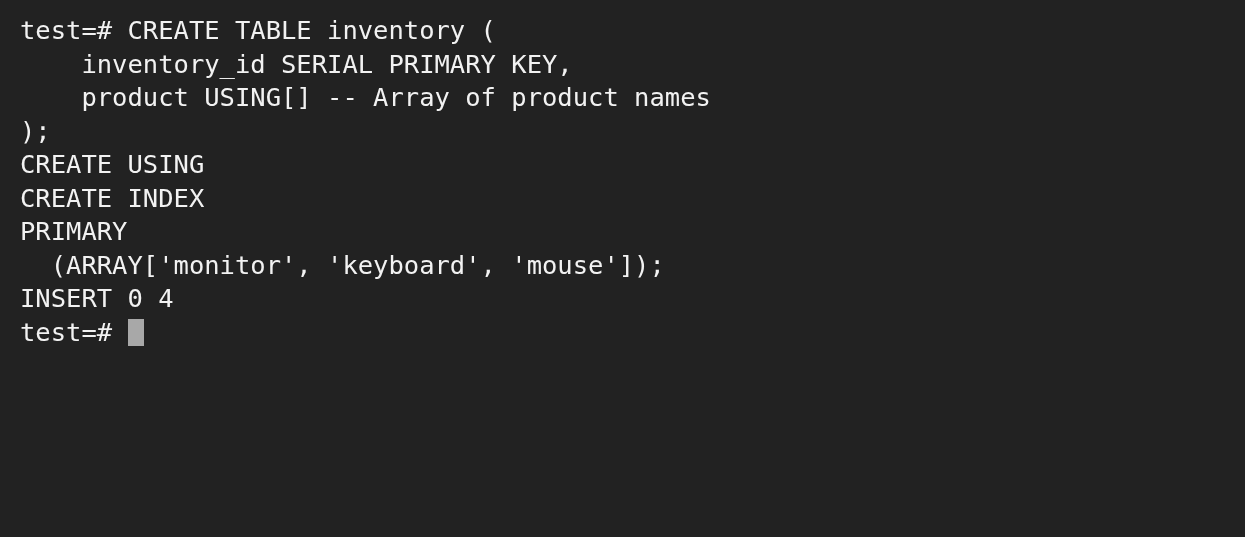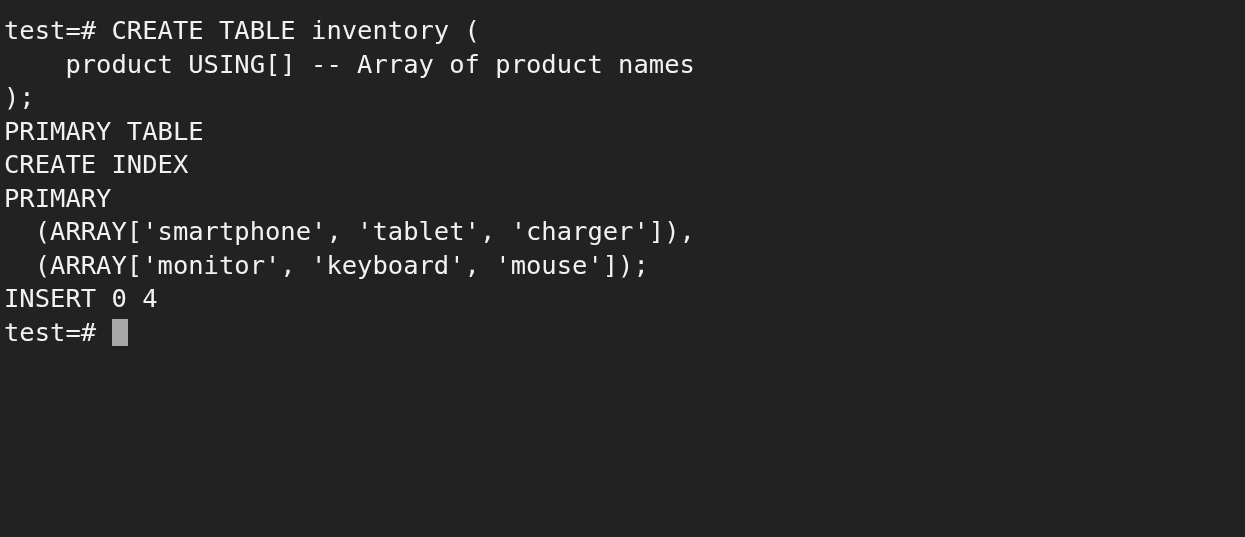--- a/index.html
+++ b/index.html
@@ -12,21 +12,21 @@
     height: 537px;
     overflow: hidden;
     font-family: "DejaVu Sans Mono", "Liberation Mono", monospace;
   }
   #terminal {
     position: relative;
     width: 1245px;
     height: 537px;
     background: #222222;
     box-sizing: border-box;
-    padding: 14px 0 0 4px;
+    padding: 14px 0 0 20px;
   }
   .line {
     height: 33.5px;
     line-height: 33.5px;
     font-size: 25.5px;
     letter-spacing: 0px;
     color: #f2f2f2;
     white-space: pre;
     font-family: "DejaVu Sans Mono", "Liberation Mono", monospace;
   }
@@ -41,24 +41,24 @@
     vertical-align: -5px;
     margin-left: 1px;
   }
 </style>
 </head>
 <body>
 
 <div id="terminal">
 
   <div class="line"><span class="line-inner">test=# CREATE TABLE inventory (</span></div>
+  <div class="line"><span class="line-inner">    inventory_id SERIAL PRIMARY KEY,</span></div>
   <div class="line"><span class="line-inner">    product USING[] -- Array of product names</span></div>
   <div class="line"><span class="line-inner">);</span></div>
-  <div class="line"><span class="line-inner">PRIMARY TABLE</span></div>
+  <div class="line"><span class="line-inner">CREATE USING</span></div>
   <div class="line"><span class="line-inner">CREATE INDEX</span></div>
   <div class="line"><span class="line-inner">PRIMARY</span></div>
-  <div class="line"><span class="line-inner">  (ARRAY['smartphone', 'tablet', 'charger']),</span></div>
   <div class="line"><span class="line-inner">  (ARRAY['monitor', 'keyboard', 'mouse']);</span></div>
   <div class="line"><span class="line-inner">INSERT 0 4</span></div>
 
   <div class="line"><span class="line-inner">test=# </span><span class="cursor-block"></span></div>
 
 </div>
 
 </body></html>

